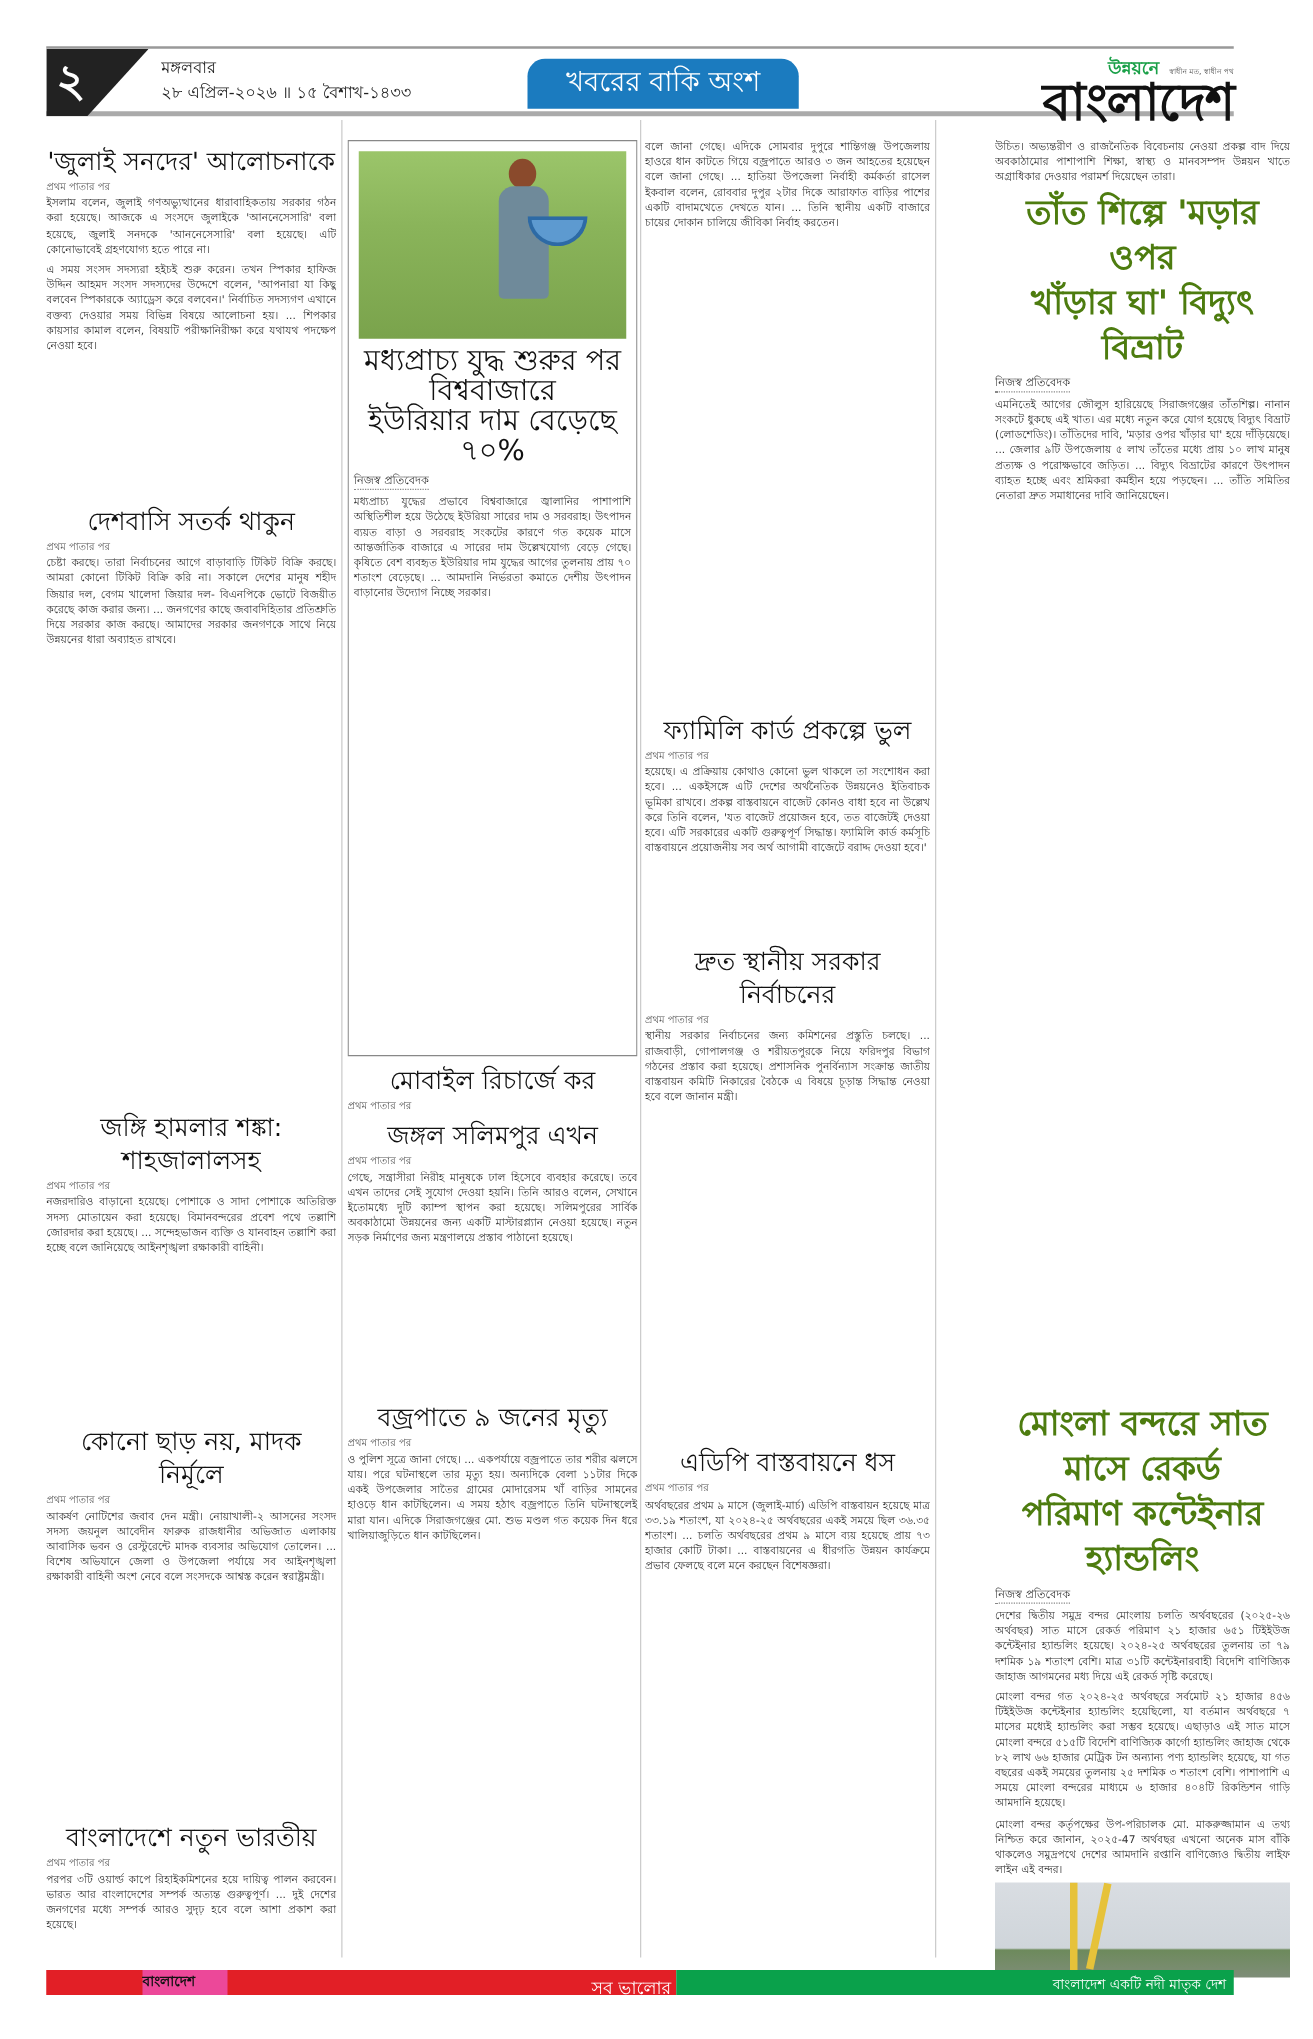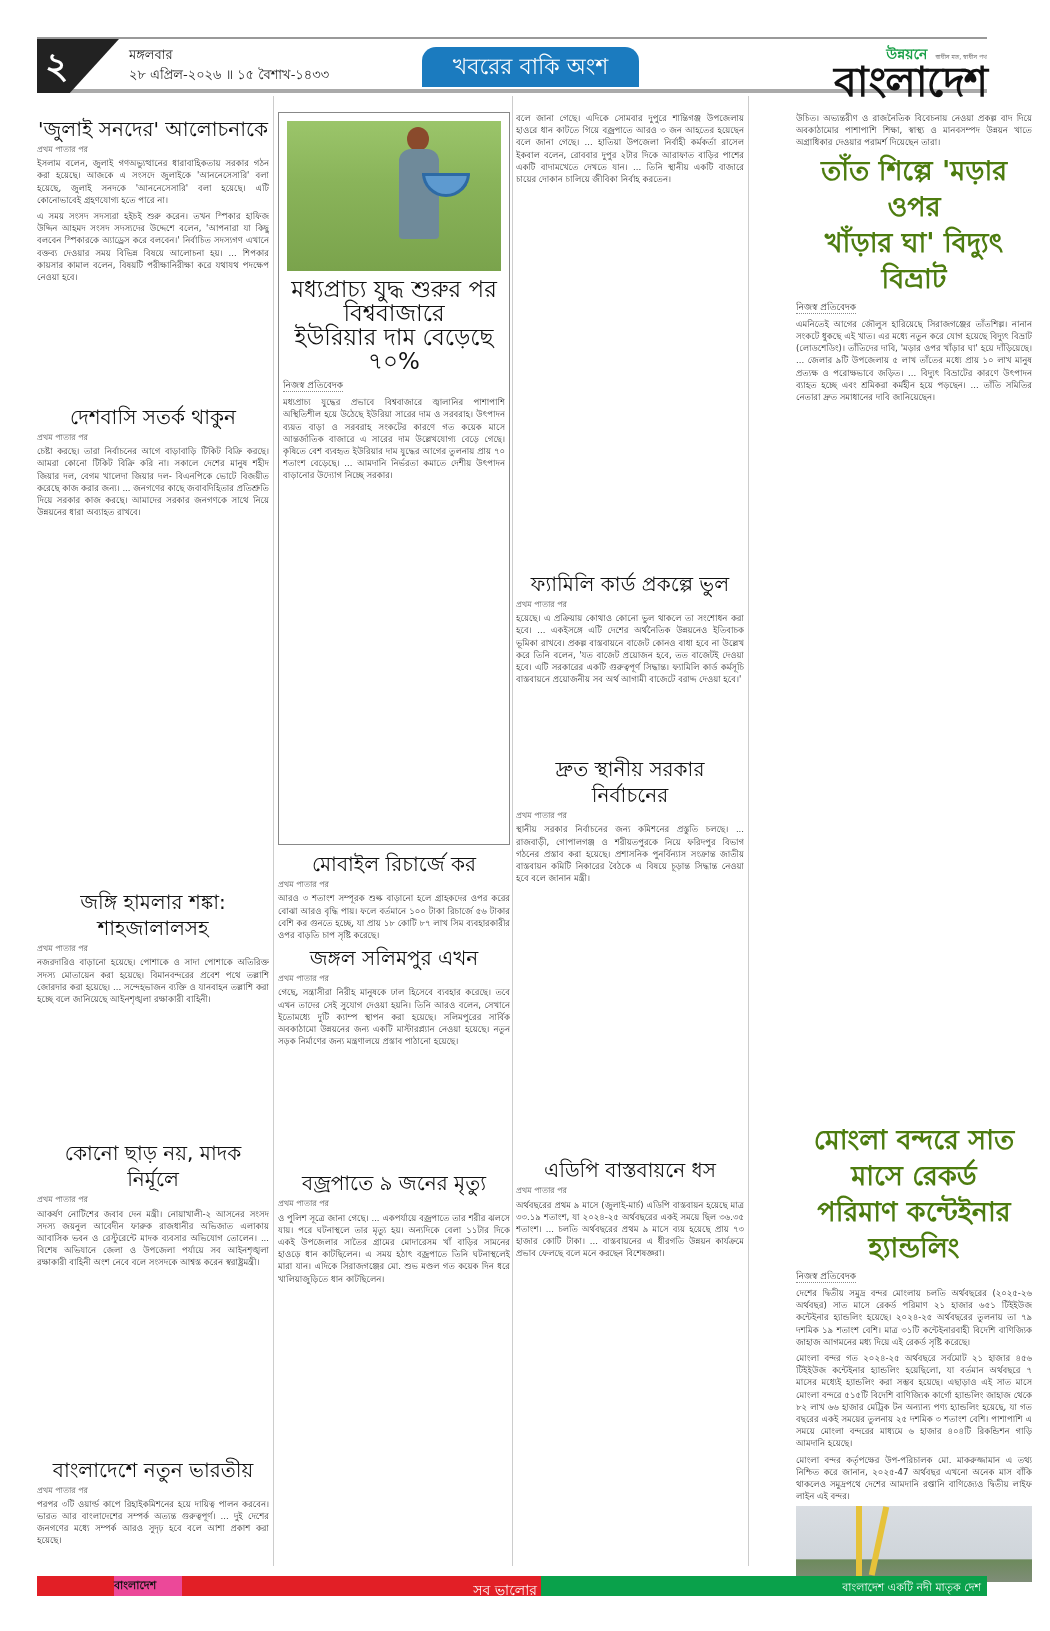--- a/index.html
+++ b/index.html
@@ -110,21 +110,20 @@
     </div>
     <h2 class="headline" style="font-size:23px;line-height:24px">
       <span>মধ্যপ্রাচ্য যুদ্ধ শুরুর পর বিশ্ববাজারে</span><br><span>ইউরিয়ার দাম বেড়েছে ৭০%</span>
     </h2>
     <div class="reporter">নিজস্ব প্রতিবেদক</div>
     <p class="body-text" style="height:440px;overflow:hidden">মধ্যপ্রাচ্য যুদ্ধের প্রভাবে বিশ্ববাজারে জ্বালানির পাশাপাশি অস্থিতিশীল হয়ে উঠেছে ইউরিয়া সারের দাম ও সরবরাহ। উৎপাদন ব্যয়ত বাড়া ও সরবরাহ সংকটের কারণে গত কয়েক মাসে আন্তর্জাতিক বাজারে এ সারের দাম উল্লেখযোগ্য বেড়ে গেছে। কৃষিতে বেশ ব্যবহৃত ইউরিয়ার দাম যুদ্ধের আগের তুলনায় প্রায় ৭০ শতাংশ বেড়েছে। ... আমদানি নির্ভরতা কমাতে দেশীয় উৎপাদন বাড়ানোর উদ্যোগ নিচ্ছে সরকার।</p>
   </article>
   <article>
     <h2 class="headline">মোবাইল রিচার্জে কর</h2>
     <div class="byline">প্রথম পাতার পর</div>
-    <p class="body-text">আরও ৩ শতাংশ সম্পূরক শুল্ক বাড়ানো হলে গ্রাহকদের ওপর করের বোঝা আরও বৃদ্ধি পায়। ফলে বর্তমানে ১০০ টাকা রিচার্জে ৫৬ টাকার বেশি কর গুনতে হচ্ছে, যা প্রায় ১৮ কোটি ৮৭ লাখ সিম ব্যবহারকারীর ওপর বাড়তি চাপ সৃষ্টি করেছে।</p>
   </article>
   <article>
     <h2 class="headline">জঙ্গল সলিমপুর এখন</h2>
     <div class="byline">প্রথম পাতার পর</div>
     <p class="body-text" style="height:180px;overflow:hidden">গেছে, সন্ত্রাসীরা নিরীহ মানুষকে ঢাল হিসেবে ব্যবহার করেছে। তবে এখন তাদের সেই সুযোগ দেওয়া হয়নি। তিনি আরও বলেন, সেখানে ইতোমধ্যে দুটি ক্যাম্প স্থাপন করা হয়েছে। সলিমপুরের সার্বিক অবকাঠামো উন্নয়নের জন্য একটি মাস্টারপ্ল্যান নেওয়া হয়েছে। নতুন সড়ক নির্মাণের জন্য মন্ত্রণালয়ে প্রস্তাব পাঠানো হয়েছে।</p>
   </article>
   <article>
     <h2 class="headline">বজ্রপাতে ৯ জনের মৃত্যু</h2>
     <div class="byline">প্রথম পাতার পর</div>
     <p class="body-text">ও পুলিশ সূত্রে জানা গেছে। ... একপর্যায়ে বজ্রপাতে তার শরীর ঝলসে যায়। পরে ঘটনাস্থলে তার মৃত্যু হয়। অন্যদিকে বেলা ১১টার দিকে একই উপজেলার সাতৈর গ্রামের মোদারেসম খাঁ বাড়ির সামনের হাওড়ে ধান কাটছিলেন। এ সময় হঠাৎ বজ্রপাতে তিনি ঘটনাস্থলেই মারা যান। এদিকে সিরাজগঞ্জের মো. শুভ মণ্ডল গত কয়েক দিন ধরে খালিয়াজুড়িতে ধান কাটছিলেন।</p>

